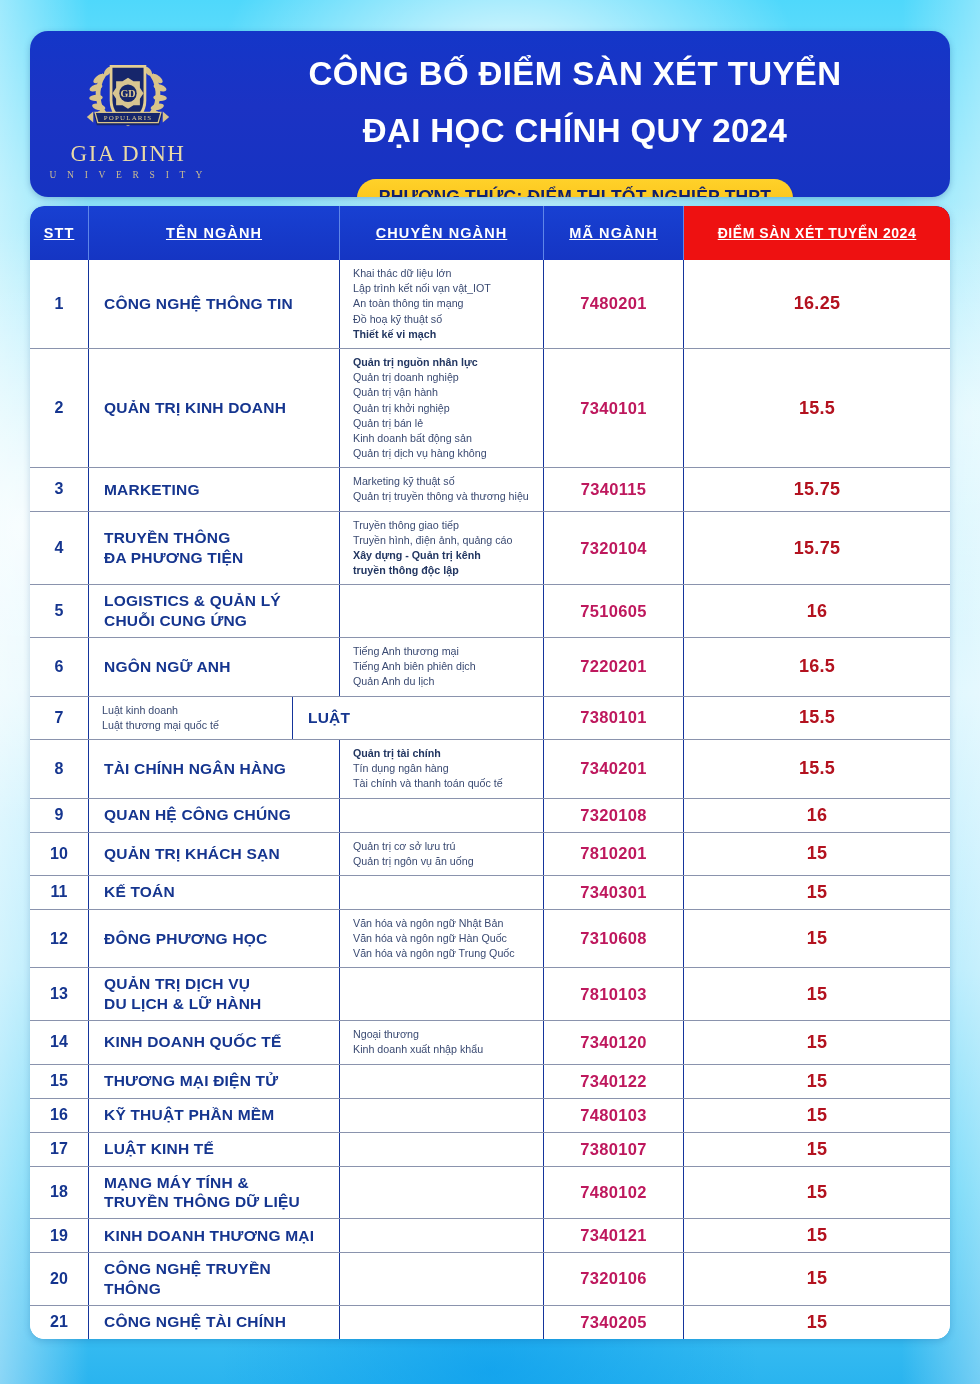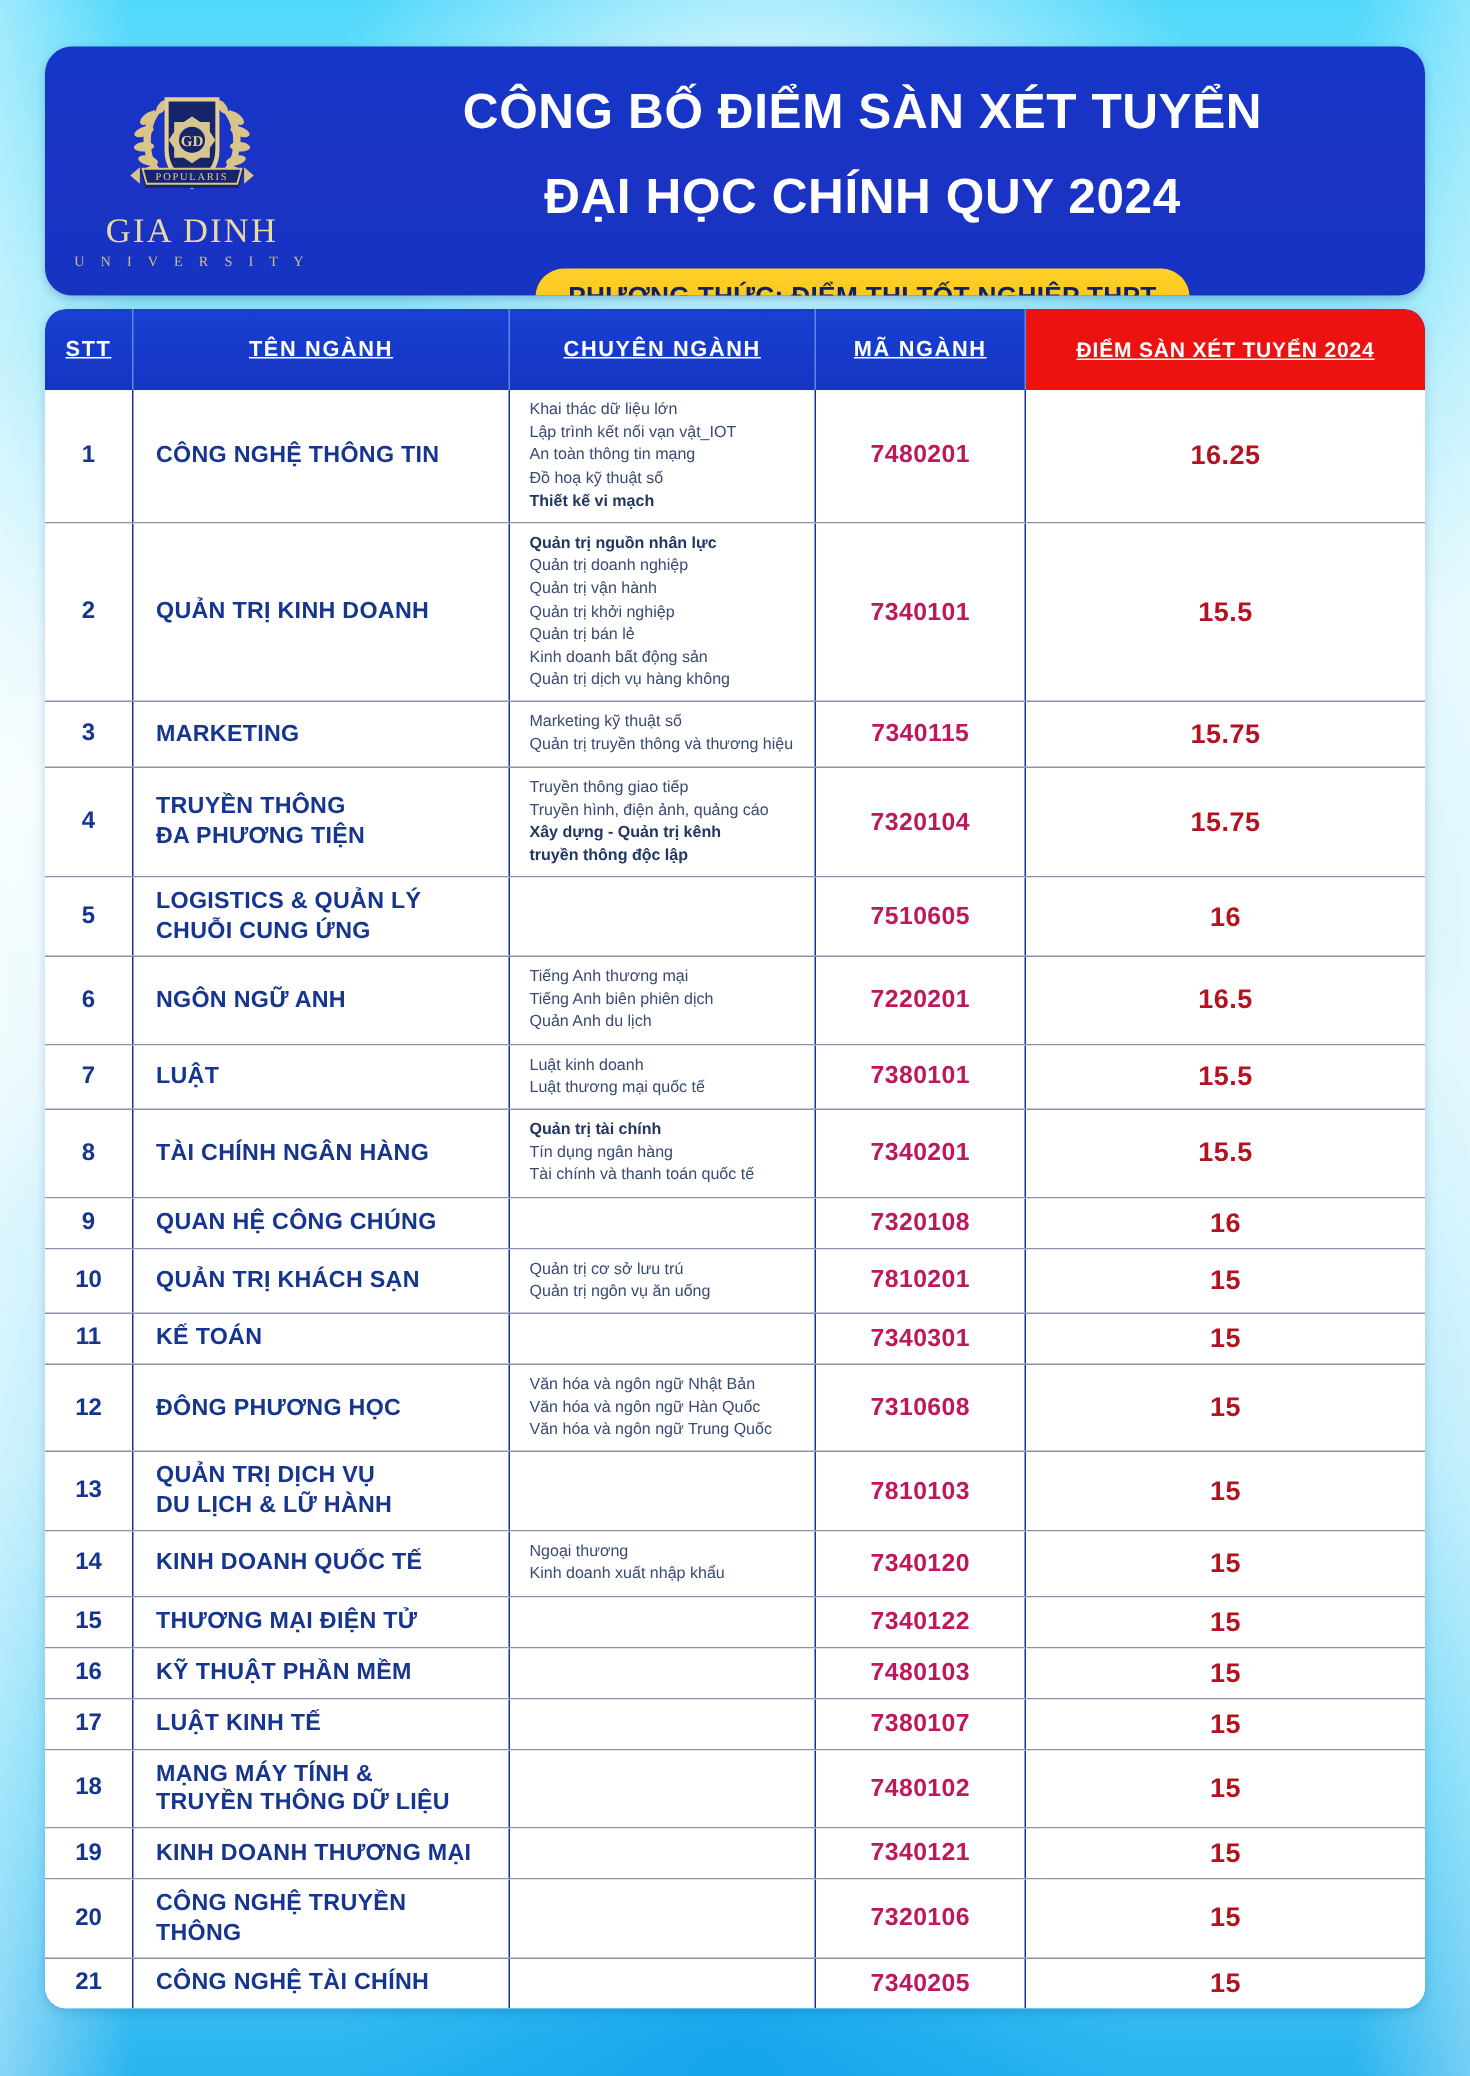--- a/index.html
+++ b/index.html
@@ -415,28 +415,28 @@
             <span class="code-txt">7220201</span>
           </div>
           <div class="cell c-score no-border">
             <span class="score-txt">16.5</span>
           </div>
         </div>
         <div class="row">
           <div class="cell c-stt">
             <span class="stt-txt">7</span>
           </div>
-          <div class="cell c-name">
-            <div class="name-txt">LUẬT</div>
-          </div>
           <div class="cell c-spec">
             <div class="spec-list">
               <div>Luật kinh doanh</div>
               <div>Luật thương mại quốc tế</div>
             </div>
+          </div>
+          <div class="cell c-name">
+            <div class="name-txt">LUẬT</div>
           </div>
           <div class="cell c-code">
             <span class="code-txt">7380101</span>
           </div>
           <div class="cell c-score no-border">
             <span class="score-txt">15.5</span>
           </div>
         </div>
         <div class="row">
           <div class="cell c-stt">

